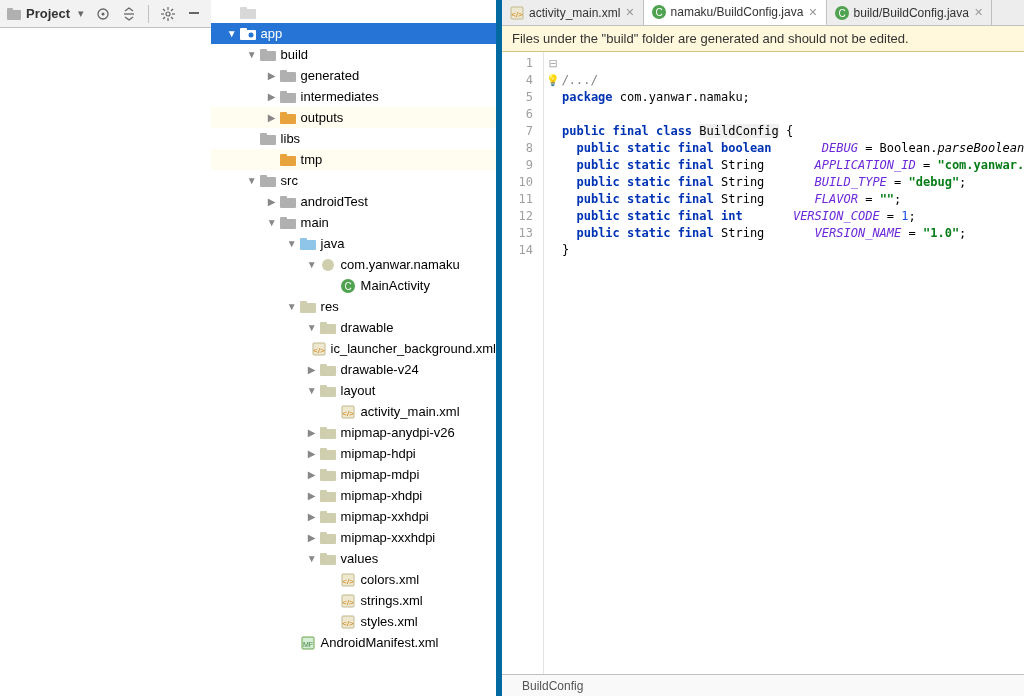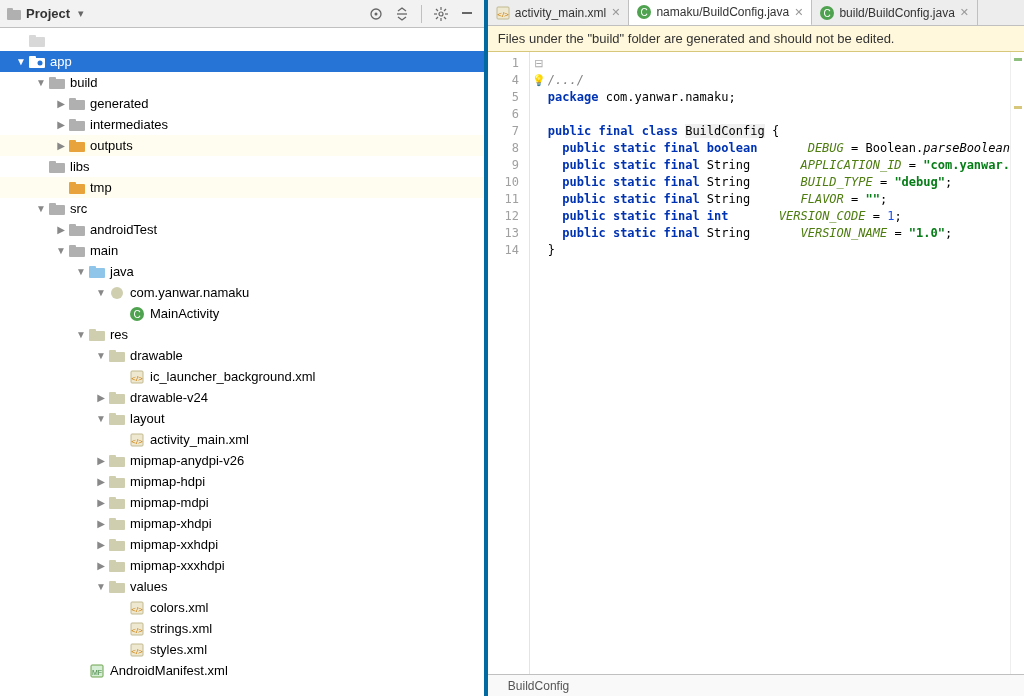--- a/index.html
+++ b/index.html
@@ -8,23 +8,23 @@
     font-size: 13px;
     width: 1024px;
     height: 696px;
     overflow: hidden;
     display: flex;
     background: #fff;
   }
   .left-panel {
     width: 502px;
     height: 100%;
-    border-right: 4px solid #0369a1;
+    border-right: 6px solid #0369a1;
     display: flex;
-    flex-direction: column;
+    flex-direction: row;
   }
   .project-header {
     height: 28px;
     background: #f2f2f2;
     border-bottom: 1px solid #c0c0c0;
     display: flex;
     align-items: center;
     padding: 0 6px;
     gap: 4px;
   }
@@ -155,21 +155,21 @@
     font-family: Menlo, Consolas, monospace;
     font-size:12px;
     line-height:17px;
     white-space:pre;
     color:#000;
     overflow:hidden;
   }
   .kw { color:#0033b3; font-weight:bold; }
   .cm { color:#808080; font-style:italic; }
   .str { color:#067d17; font-weight:bold; }
-  .fld { color:#4d7c0f; font-style:italic;padding-left:43px; }
+  .fld { color:#6d28d9; font-style:italic;padding-left:43px; }
   .typ { color:#000000; }
   .cls { background:#f0f0f0; }
   .num { color:#1750eb; }
   .right-scroll {
     width:14px;
     background:#fff;
     border-left:1px solid #eee;
     position:relative;
   }
   .right-scroll .stripe { position:absolute; right:2px; width:8px; height:3px; }

